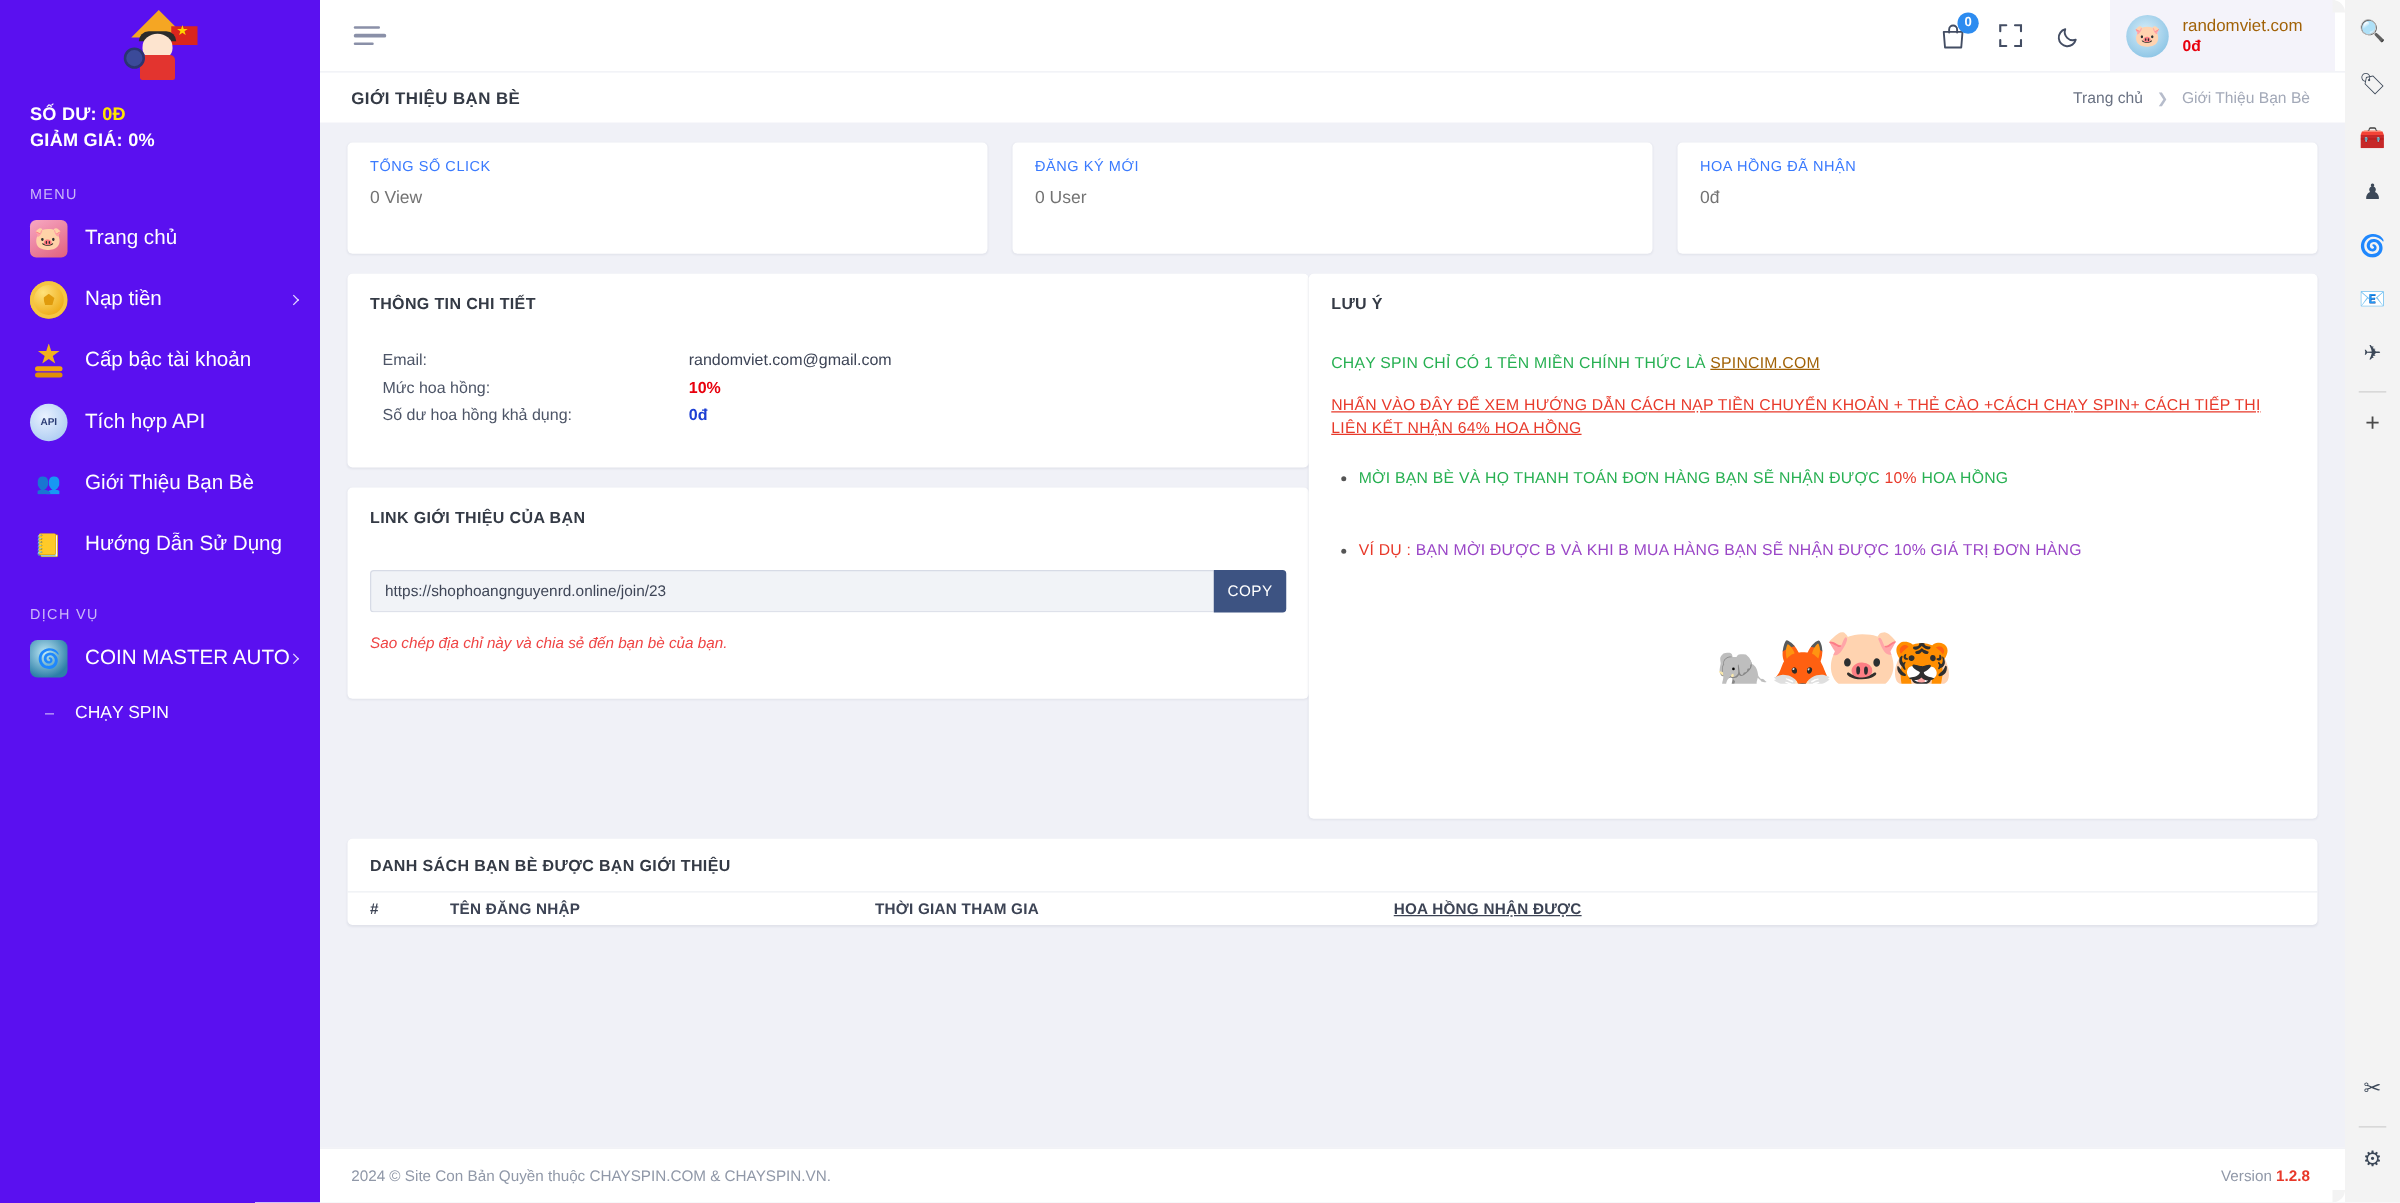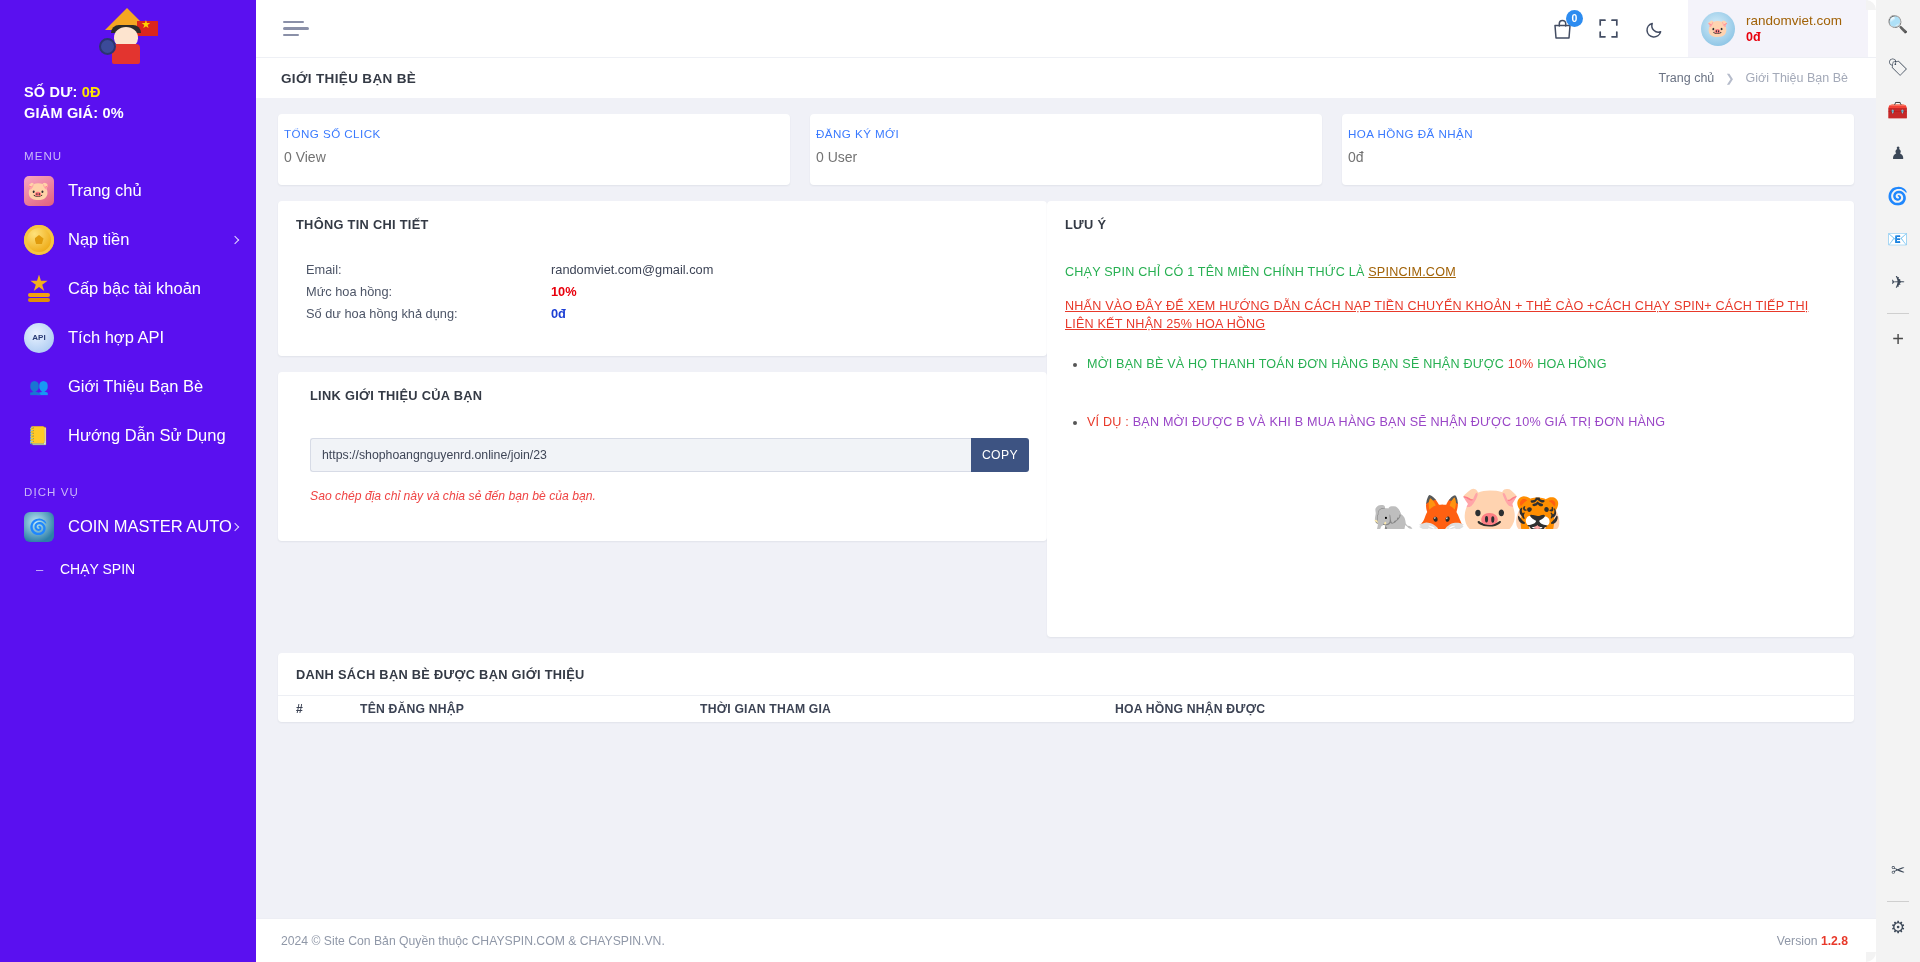--- a/index.html
+++ b/index.html
@@ -321,22 +321,22 @@
     background: #ffffff;
     border-radius: 4px;
     box-shadow: 0 1px 2px rgba(30,40,70,.07);
   }
   #stats-row {
     display: flex;
     gap: 20px;
   }
   .stat-card {
     flex: 1;
-    height: 71px;
-    padding: 13px 18px 0 6px;
+    height: 89px;
+    padding: 13px 18px 0 18px;
   }
   .stat-label {
     color: #3a7afe;
     font-size: 11.6px;
     letter-spacing: .45px;
     margin-bottom: 9px;
   }
   .stat-value {
     font-size: 14px;
     color: #737373;
@@ -363,21 +363,21 @@
   .info-row {
     display: flex;
     height: 22px;
     font-size: 12.8px;
   }
   .info-key { width: 245px; color: #4d5567; }
   .info-val { color: #3d4456; }
   .val-red { color: #e8000d; font-weight: bold; }
   .val-blue { color: #1d3fd4; font-weight: bold; }
 
-  #link-card { margin-top: 16px; height: 169px; padding-left: 14px; }
+  #link-card { margin-top: 16px; height: 169px; }
   #link-input-row {
     display: flex;
     margin: 35px 18px 0 18px;
     height: 34px;
   }
   #link-input {
     flex: 1;
     border: 1px solid #d7dbe6;
     border-right: none;
     background: #f1f3f7;
@@ -455,21 +455,21 @@
     align-items: center;
     font-size: 12.2px;
     font-weight: bold;
     color: #3c4354;
     letter-spacing: .2px;
     padding: 0 18px;
   }
   .th-0 { width: 64px; }
   .th-1 { width: 340px; }
   .th-2 { width: 415px; }
-  .th-3 { flex: 1; }
+  .th-3 { flex: 1; text-decoration: underline; }
 
   
   #footer {
     height: 44px;
     flex: 0 0 44px;
     background: #ffffff;
     border-top: 1px solid #edeef4;
     display: flex;
     align-items: center;
     padding: 0 28px 0 25px;
@@ -705,21 +705,21 @@
         <div class="card" id="notes-card">
           <div class="panel-title">LƯU Ý</div>
           <div class="notes-body">
 
             <div class="note-line note-green">
               <span>CHẠY SPIN CHỈ CÓ 1 TÊN MIỀN CHÍNH THỨC LÀ </span><span class="u" style="color:#a16207">SPINCIM.COM</span>
             </div>
 
             <div class="note-spacer-1"></div>
 
-            <div class="note-line note-red u">NHẤN VÀO ĐÂY ĐỂ XEM  HƯỚNG DẪN CÁCH NẠP TIỀN CHUYỂN KHOẢN + THẺ CÀO +CÁCH CHẠY SPIN+ CÁCH TIẾP THỊ LIÊN KẾT NHẬN 25% HOA HỒNG</div>
+            <div class="note-line note-red u">NHẤN VÀO ĐÂY ĐỂ XEM  HƯỚNG DẪN CÁCH NẠP TIỀN CHUYỂN KHOẢN + THẺ CÀO +CÁCH CHẠY SPIN+ CÁCH TIẾP THỊ LIÊN KẾT NHẬN 64% HOA HỒNG</div>
 
             <ul class="bullets">
               <li>
                 <span class="note-green">MỜI BẠN BÈ VÀ HỌ THANH TOÁN ĐƠN HÀNG BẠN SẼ NHẬN ĐƯỢC </span><span class="note-redbold">10%</span><span class="note-green"> HOA HỒNG</span>
               </li>
               <li>
                 <span class="note-redbold">VÍ DỤ : </span><span class="note-purple">BẠN MỜI ĐƯỢC B VÀ KHI B MUA HÀNG BẠN SẼ NHẬN ĐƯỢC 10% GIÁ TRỊ ĐƠN HÀNG</span>
               </li>
             </ul>
 

